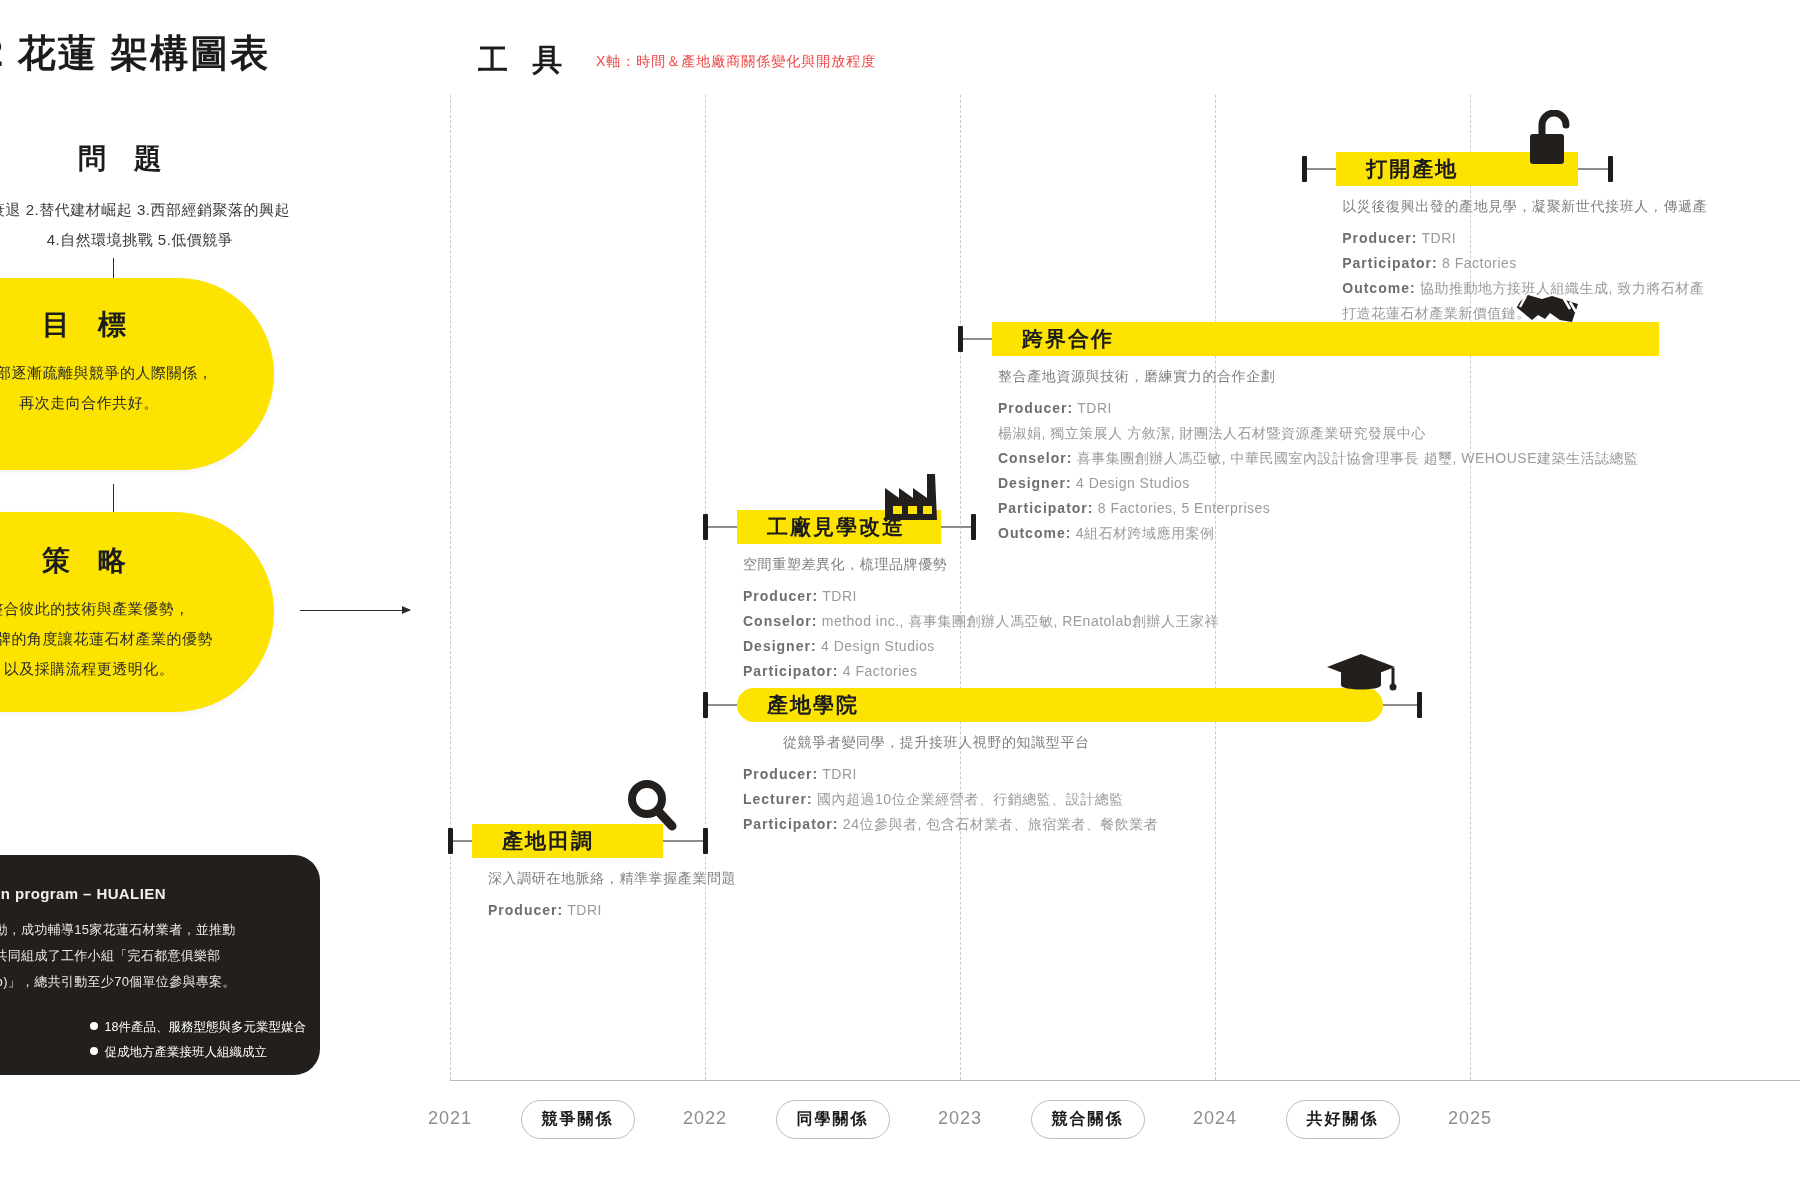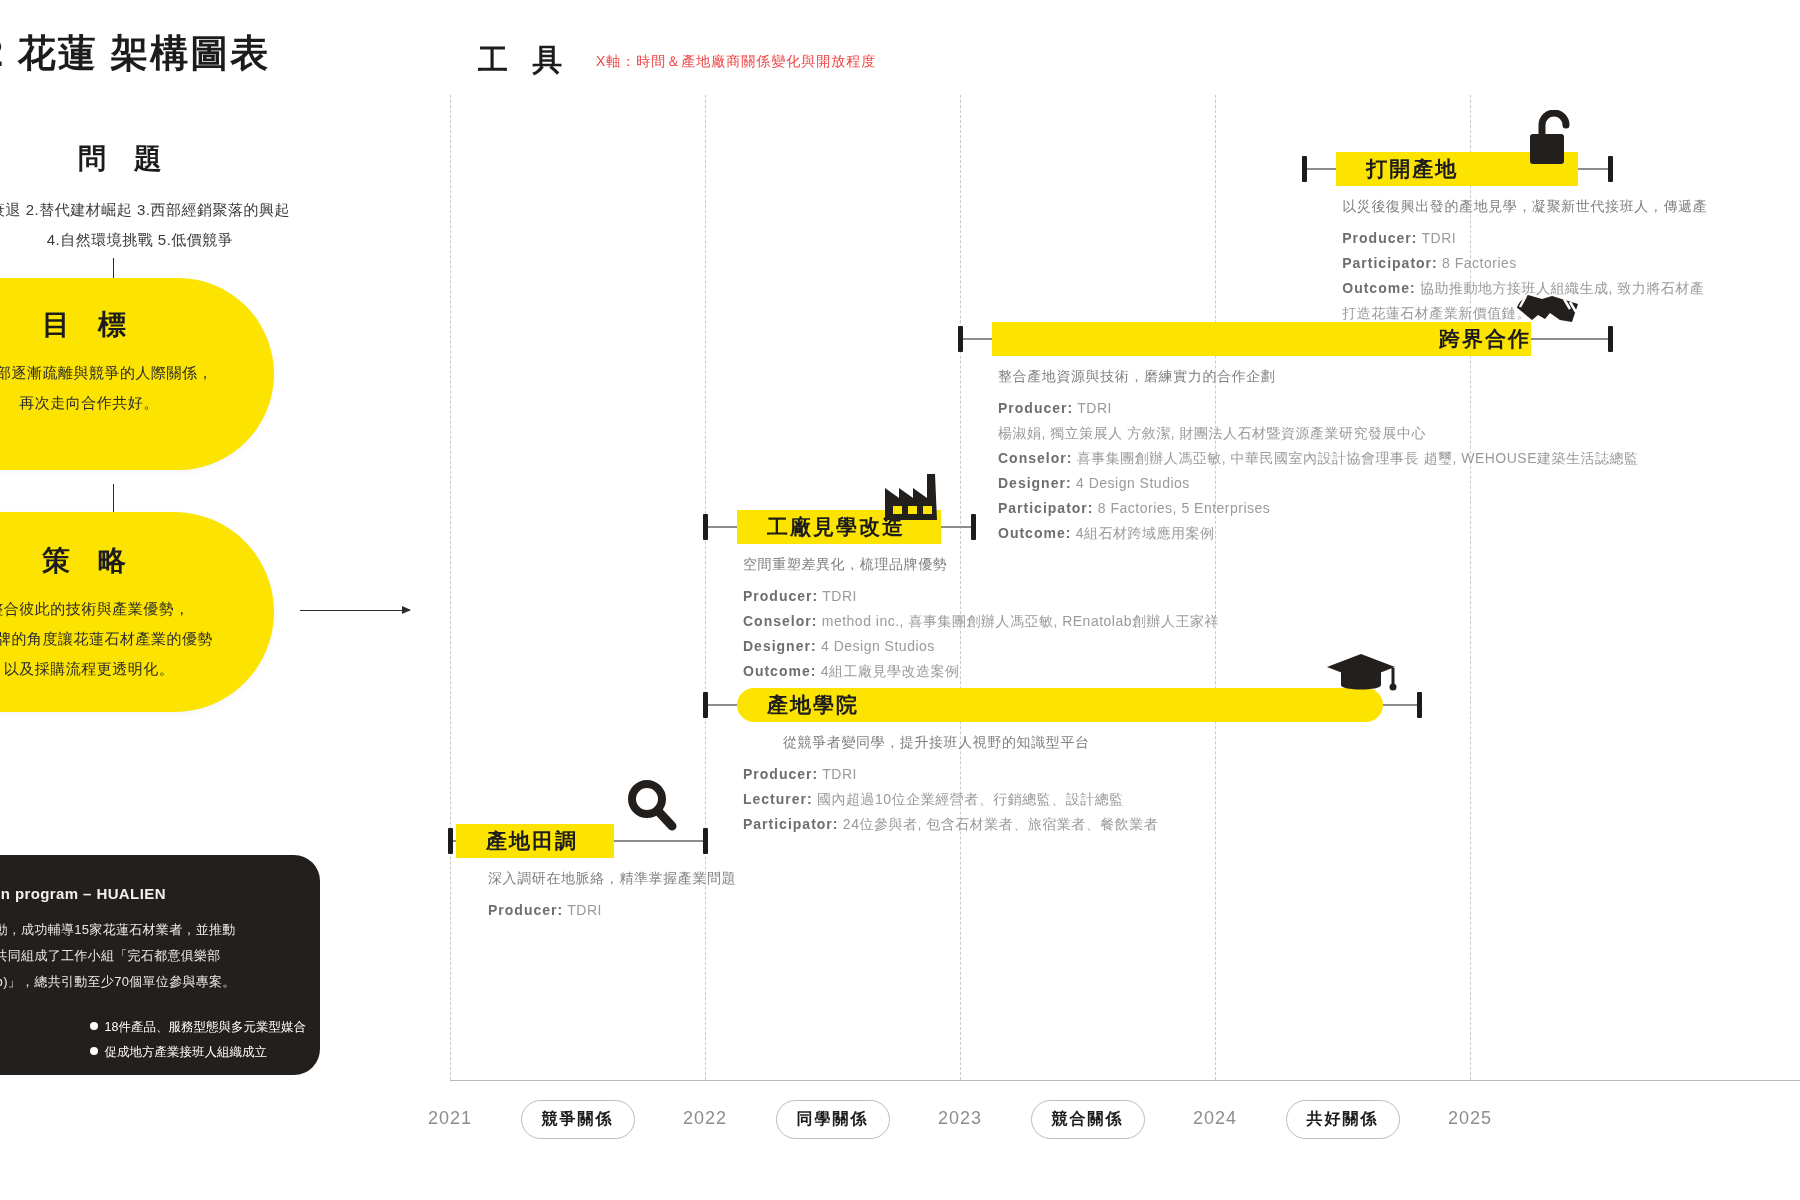--- a/index.html
+++ b/index.html
@@ -159,21 +159,21 @@
     <div class="desc" style="left: 1342.25px; top: 198px;">以災後復興出發的產地見學，凝聚新世代接班人，傳遞產</div>
     <div class="meta" style="left: 1342.25px; top: 226px;">
       <div><b>Producer:</b> TDRI</div>
       <div><b>Participator:</b> 8 Factories</div>
       <div><b>Outcome:</b> 協助推動地方接班人組織生成, 致力將石材產</div>
       <div>打造花蓮石材產業新價值鏈。</div>
     </div>
     <div class="track" style="left: 960px; width: 650.25px; top: 338px;"></div>
     <div class="cap" style="left: 958px; top: 326px;"></div>
     <div class="cap" style="left: 1608.25px; top: 326px;"></div>
-    <div class="bar" style="left: 992px; width: 539px; top: 322px; justify-content: flex-end;">
+    <div class="bar" style="left: 992px; width: 667px; top: 322px;">
       <span class="bar-label">跨界合作</span>
     </div>
     <div class="icon" style="left: 1512.25px; top: 286px;">
       <svg width="70" height="48" viewBox="0 0 70 48">
         <path d="M3 20 L16 9 L30 13 L40 10 L55 20 L48 34 L38 27 L33 33 L26 29 L20 34 Z" fill="#231f1c"></path>
         <path d="M40 10 L66 18 L60 36 L48 34" fill="#231f1c"></path>
         <path d="M8 13 L2 24 M14 10 L8 21" stroke="#fff" stroke-width="2.5"></path>
         <path d="M58 16 L64 26 M52 13 L58 23" stroke="#fff" stroke-width="2.5"></path>
       </svg>
     </div>
@@ -198,20 +198,21 @@
         <rect x="10" y="36" width="9" height="8" fill="#FCE300"></rect>
         <rect x="25" y="36" width="9" height="8" fill="#FCE300"></rect>
         <rect x="40" y="36" width="9" height="8" fill="#FCE300"></rect>
       </svg>
     </div>
     <div class="desc" style="left: 743px; top: 556px;">空間重塑差異化，梳理品牌優勢</div>
     <div class="meta" style="left: 743px; top: 584px;">
       <div><b>Producer:</b> TDRI</div>
       <div><b>Conselor:</b> method inc., 喜事集團創辦人馮亞敏, REnatolab創辦人王家祥</div>
       <div><b>Designer:</b> 4 Design Studios</div>
+      <div><b>Participator:</b> 4 Factories</div>
       <div><b>Outcome:</b> 4組工廠見學改造案例</div>
     </div>
     <div class="track" style="left: 705px; width: 714px; top: 704px;"></div>
     <div class="cap" style="left: 703px; top: 692px;"></div>
     <div class="cap" style="left: 1417px; top: 692px;"></div>
     <div class="bar" style="left: 737px; width: 646px; top: 688px; border-radius: 17px;">
       <span class="bar-label">產地學院</span>
     </div>
     <div class="icon" style="left: 1325px; top: 652px;">
       <svg width="72" height="44" viewBox="0 0 72 44">
@@ -223,21 +224,21 @@
     </div>
     <div class="desc" style="left: 783px; top: 734px;">從競爭者變同學，提升接班人視野的知識型平台</div>
     <div class="meta" style="left: 743px; top: 762px;">
       <div><b>Producer:</b> TDRI</div>
       <div><b>Lecturer:</b> 國內超過10位企業經營者、行銷總監、設計總監</div>
       <div><b>Participator:</b> 24位參與者, 包含石材業者、旅宿業者、餐飲業者</div>
     </div>
     <div class="track" style="left: 450px; width: 255px; top: 840px;"></div>
     <div class="cap" style="left: 448px; top: 828px;"></div>
     <div class="cap" style="left: 703px; top: 828px;"></div>
-    <div class="bar" style="left: 456px; width: 158px; top: 824px;">
+    <div class="bar" style="left: 472px; width: 191px; top: 824px;">
       <span class="bar-label">產地田調</span>
     </div>
     <div class="icon" style="left: 625px; top: 778px;">
       <svg width="52" height="54" viewBox="0 0 52 54">
         <circle cx="22" cy="21" r="15" fill="none" stroke="#231f1c" stroke-width="8"></circle>
         <path d="M33 33 L47 48" stroke="#231f1c" stroke-width="9" stroke-linecap="round"></path>
       </svg>
     </div>
     <div class="desc" style="left: 488px; top: 870px;">深入調研在地脈絡，精準掌握產業問題</div>
     <div class="meta" style="left: 488px; top: 898px;">

